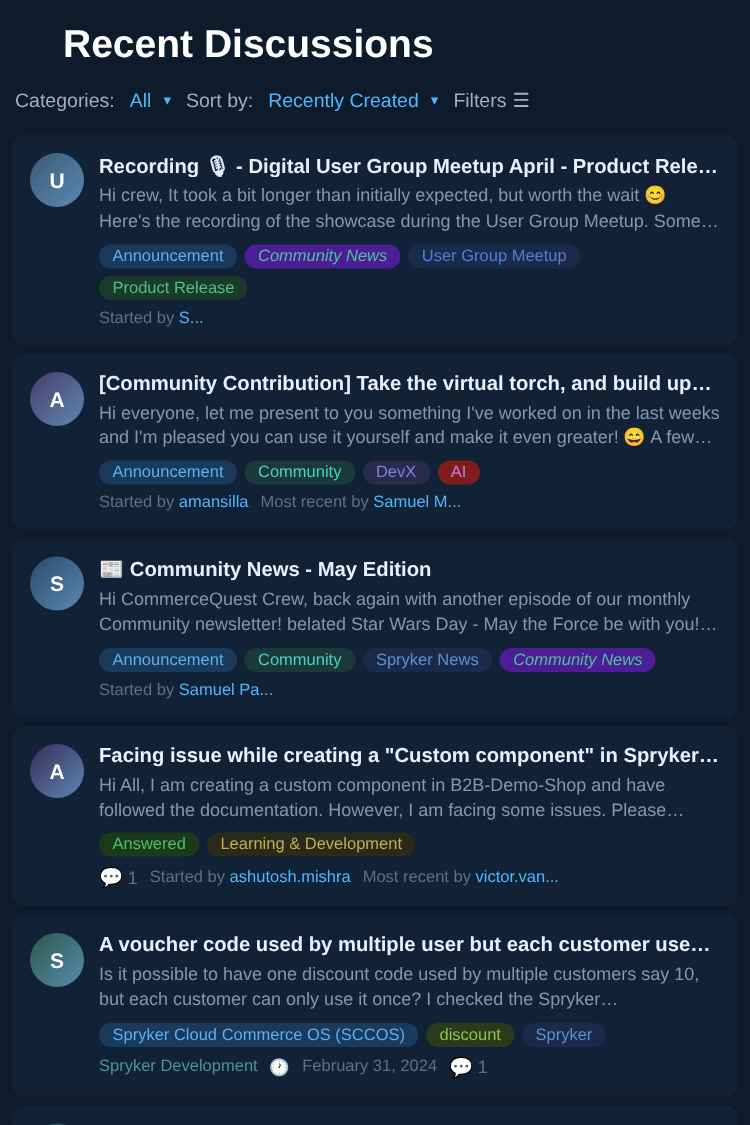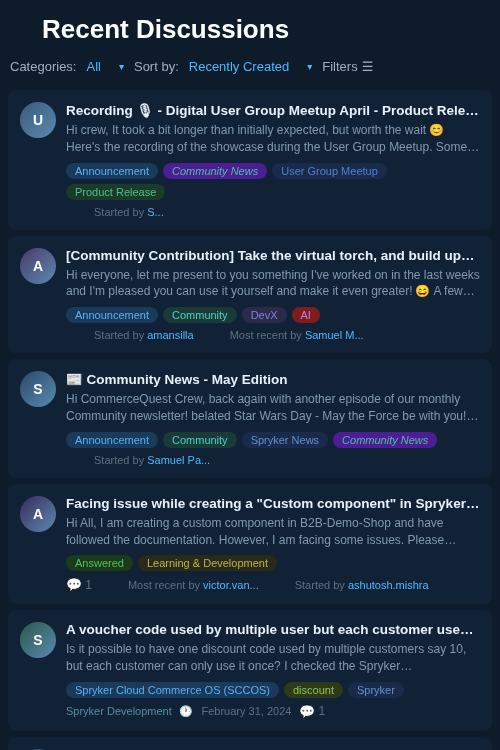--- a/index.html
+++ b/index.html
@@ -31,21 +31,21 @@
     }
     .filter-bar .filter-label { color: #a0b0c0; }
     .filter-btn {
       background: none;
       border: none;
       color: #4db8ff;
       cursor: pointer;
       font-size: 13px;
       display: flex;
       align-items: center;
-      gap: 18px;
+      gap: 8px;
     }
     .filter-btn .arrow { font-size: 10px; }
     .filters-icon-btn {
       background: none;
       border: none;
       color: #a0b0c0;
       cursor: pointer;
       font-size: 13px;
       display: flex;
       align-items: center;
@@ -121,21 +121,21 @@
     .tag-spryker { background: #1a2a4a; color: #6090d0; }
     .meta-row {
       display: flex;
       align-items: center;
       gap: 8px;
       margin-top: 6px;
       flex-wrap: wrap;
       font-size: 11px;
       color: #607080;
     }
-    .meta-row .started-by { color: #607080; margin-left: 28px; }
+    .meta-row .started-by { color: #607080; }
     .meta-row .username { color: #4db8ff; }
     .meta-row .cat-label { color: #5090a0; }
     .comment-count {
       display: flex;
       align-items: center;
       gap: 3px;
       font-size: 12px;
       color: #607080;
     }
     .comment-icon { font-size: 13px; }
@@ -222,22 +222,22 @@
           <div class="card-excerpt">Hi All, I am creating a custom component in B2B-Demo-Shop and have followed the documentation. However, I am facing some issues. Please review the attached screenshot and ...</div>
           <div class="tag-row">
             <span class="tag tag-answered">Answered</span>
             <span class="tag tag-learning">Learning &amp; Development</span>
           </div>
           <div class="meta-row">
             <div class="comment-count">
               <span class="comment-icon">💬</span>
               <span>1</span>
             </div>
+            <span class="started-by">Started by <span class="username">ashutosh.mishra</span></span>
             <span class="started-by">Most recent by <span class="username">victor.van...</span></span>
-            <span class="started-by">Started by <span class="username">ashutosh.mishra</span></span>
           </div>
         </div>
       </div>
       <div class="discussion-card">
         <div class="avatar" style="background: linear-gradient(135deg, rgb(42, 90, 74), rgb(90, 138, 176));">S</div>
         <div class="card-content">
           <div class="card-title">A voucher code used by multiple user but each customer uses the code o</div>
           <div class="card-excerpt">Is it possible to have one discount code used by multiple customers say 10, but each customer can only use it once? I checked the Spryker documentation as well as Backoffice discount. I did not fin...</div>
           <div class="tag-row">
             <span class="tag tag-sccos">Spryker Cloud Commerce OS (SCCOS)</span>

